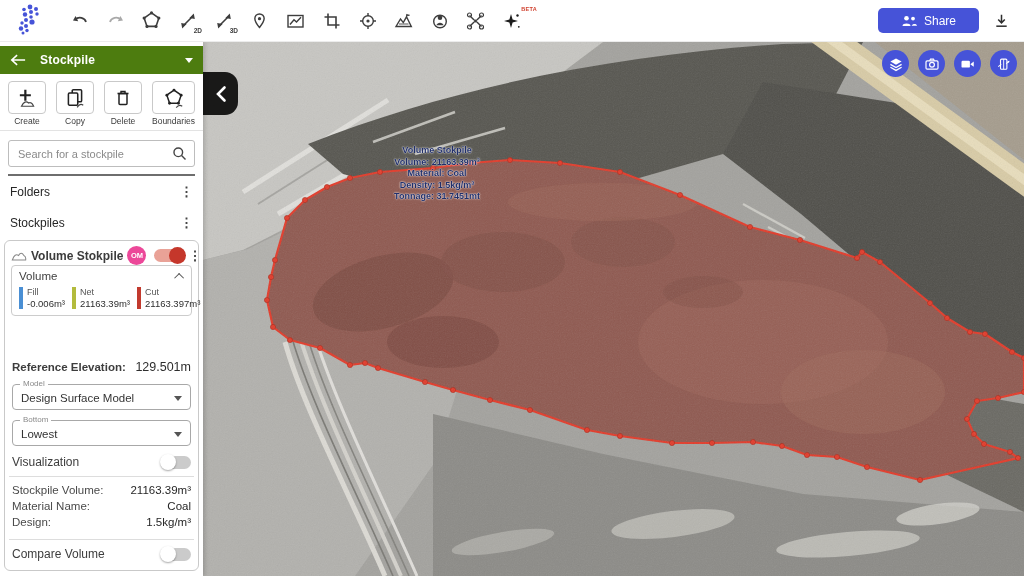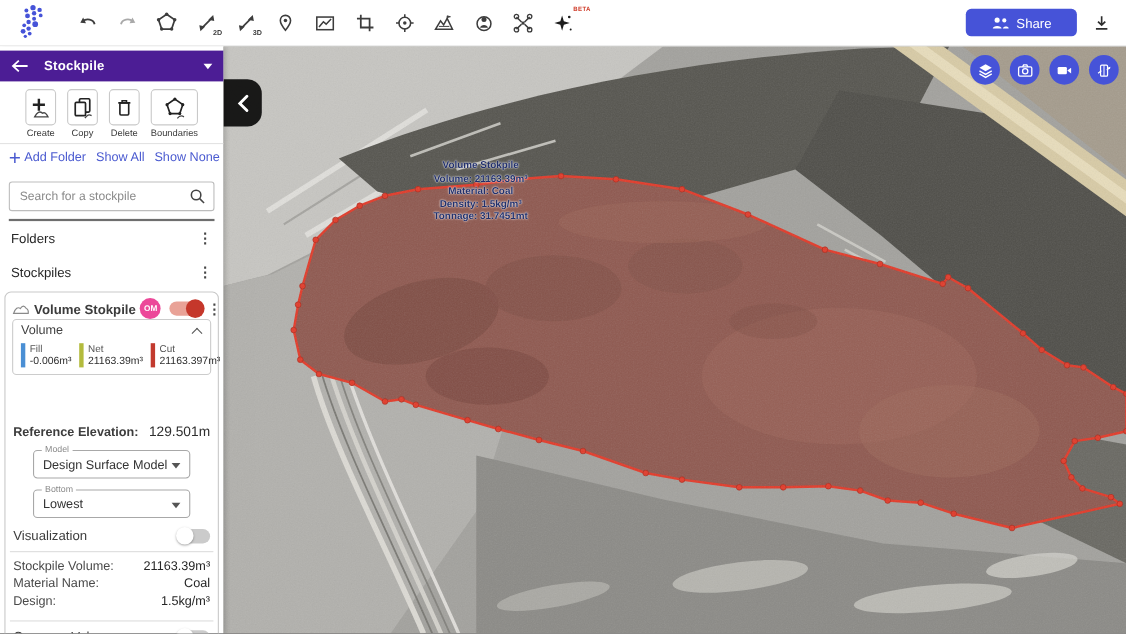--- a/index.html
+++ b/index.html
@@ -19,26 +19,26 @@
   .tool.disabled { color:#a9a9a9; }
   .tool .sub { position:absolute; right:-3px; bottom:0; font-size:6.5px; font-weight:bold; color:#3d3d3d; }
   .beta-tag { position:absolute; top:-2px; right:-14px; font-size:5.5px; font-weight:bold; color:#d0402e; letter-spacing:.3px; }
   .topbar-right { margin-left:auto; display:flex; align-items:center; gap:14px; padding-right:14px; }
   .share-btn { height:25px; padding:0 23px; display:flex; align-items:center; gap:6px; border:none;
                border-radius:5px; background:#4653d8; color:#fff; font-size:12px; cursor:pointer; }
 
   
   .sidebar { position:absolute; left:0; top:42px; width:203px; height:534px; background:#fff; z-index:20;
              box-shadow:2px 0 4px rgba(0,0,0,.15); font-size:12px; color:#333; }
-  .panel-header { margin-top:4px; height:28px; background:#4c1d95; color:#fff; display:flex;
+  .panel-header { margin-top:4px; height:28px; background:#4d7c0f; color:#fff; display:flex;
                   align-items:center; padding:0 10px; }
   .panel-header .title { margin-left:14px; font-size:12px; font-weight:bold; letter-spacing:.2px; }
   .caret-down-w { margin-left:auto; width:0; height:0; border-left:4.5px solid transparent;
                   border-right:4.5px solid transparent; border-top:5px solid #fff; }
-  .actions { display:flex; gap:10px; padding:7px 23px 4px; border-bottom:1px solid #e3e3e3; }
+  .actions { display:flex; gap:10px; padding:7px 8px 4px; border-bottom:1px solid #e3e3e3; }
   .action { flex:1; text-align:center; cursor:pointer; }
   .action .box { height:33px; border:1px solid #c9c9c9; border-radius:4px; display:flex;
                  align-items:center; justify-content:center; color:#333; background:#fff; }
   .action .lbl { font-size:8.5px; color:#3a3a3a; margin-top:2px; }
   .quick-links { display:flex; align-items:center; gap:9px; padding:6px 8px 7px; color:#4a5ad0; font-size:11.5px; }
   .quick-links .link { display:flex; align-items:center; gap:3px; cursor:pointer; white-space:nowrap; }
   .search-wrap { margin:9px 8px 0; position:relative; padding-bottom:7px; border-bottom:2px solid #6e6e6e; }
   .search-wrap input { width:100%; height:27px; border:1px solid #bdbdbd; border-radius:3px;
                        padding:0 28px 0 9px; font-size:11px; color:#333; font-family:"Liberation Sans",sans-serif; }
   .search-wrap input::placeholder { color:#8a8a8a; }
@@ -66,21 +66,21 @@
   .vol-head .t { font-size:11.5px; color:#3f3f3f; }
   .chev-up { margin-left:auto; width:7px; height:7px; border-left:1.6px solid #555; border-top:1.6px solid #555;
              transform:rotate(45deg) translateY(2px); }
   .metrics { display:flex; gap:7px; margin-top:5px; }
   .metric { border-left:4px solid #999; padding-left:4px; }
   .metric .ml { font-size:9px; color:#555; line-height:11px; }
   .metric .mv { font-size:9.5px; color:#2e2e2e; line-height:11px; white-space:nowrap; }
   .ref-row { display:flex; align-items:baseline; margin:8px 1px 2px; }
   .ref-row .rl { font-size:11.5px; color:#3d3d3d; font-weight:bold; }
   .ref-row .rv { margin-left:auto; font-size:12.5px; color:#2e2e2e;margin-top:36px; }
-  .select { position:relative; border:1px solid #a8a8a8; border-radius:4px; height:26px; margin:10px 19px 0;
+  .select { position:relative; border:1px solid #a8a8a8; border-radius:4px; height:26px; margin:10px 1px 0;
             display:flex; align-items:center; padding:2px 8px 0; cursor:pointer; }
   .select .flabel { position:absolute; top:-6px; left:7px; background:#fff; padding:0 3px; font-size:8px; color:#8a8a8a; }
   .select .sval { font-size:11.5px; color:#333; }
   .caret-down-g { margin-left:auto; width:0; height:0; border-left:4px solid transparent;
                   border-right:4px solid transparent; border-top:5px solid #555; }
   .switch-row { display:flex; align-items:center; margin:9px 1px 2px; }
   .switch-row .sl { font-size:12px; color:#3d3d3d; }
   .switch-row .toggle { margin-left:auto; }
   .divider { border-top:1px solid #ddd; margin:7px -2px; }
   .detail-row { display:flex; align-items:baseline; height:16px; padding:0 1px; }
@@ -293,34 +293,20 @@
                 <circle cx="6" cy="14.8" r="1.3"></circle>
                 <circle cx="3.5" cy="7.4" r="1.3"></circle>
               </g>
               <path d="M12,18.8 Q14.5,15.5 17.5,17.5" fill="none" stroke="#444" stroke-width="1"></path>
             </svg>
           </div>
         <div class="lbl">Boundaries</div>
       </div>
     </div>
 
-    <div class="quick-links">
-      <span class="link">
-        <svg width="11" height="11" viewBox="0 0 12 12">
-            <path d="M6,1 V11 M1,6 H11" stroke="#4a5ad0" stroke-width="1.5" fill="none"></path>
-          </svg>
-        <span>Add Folder</span>
-      </span>
-      <span class="link">
-          <span>Show All</span>
-        </span>
-      <span class="link">
-          <span>Show None</span>
-        </span>
-    </div>
 
     <div class="search-wrap">
       <input type="text" placeholder="Search for a stockpile" style="">
       <span class="search-icon">
         <svg width="15" height="15" viewBox="0 0 16 16">
             <circle cx="6.7" cy="6.7" r="4.6" fill="none" stroke="#444" stroke-width="1.5"></circle>
             <path d="M10.2,10.2 L14.4,14.4" stroke="#444" stroke-width="1.5"></path>
           </svg>
       </span>
     </div>

